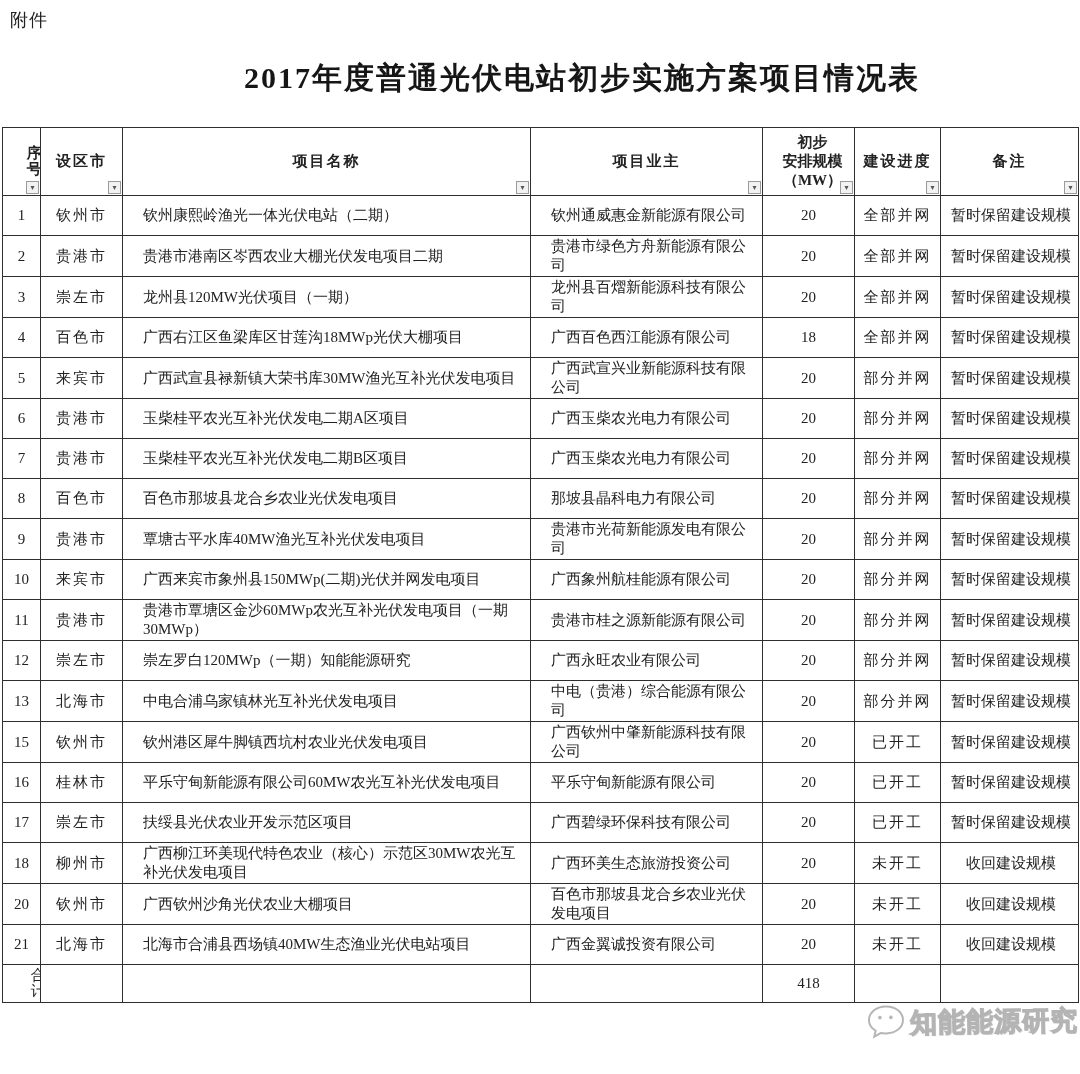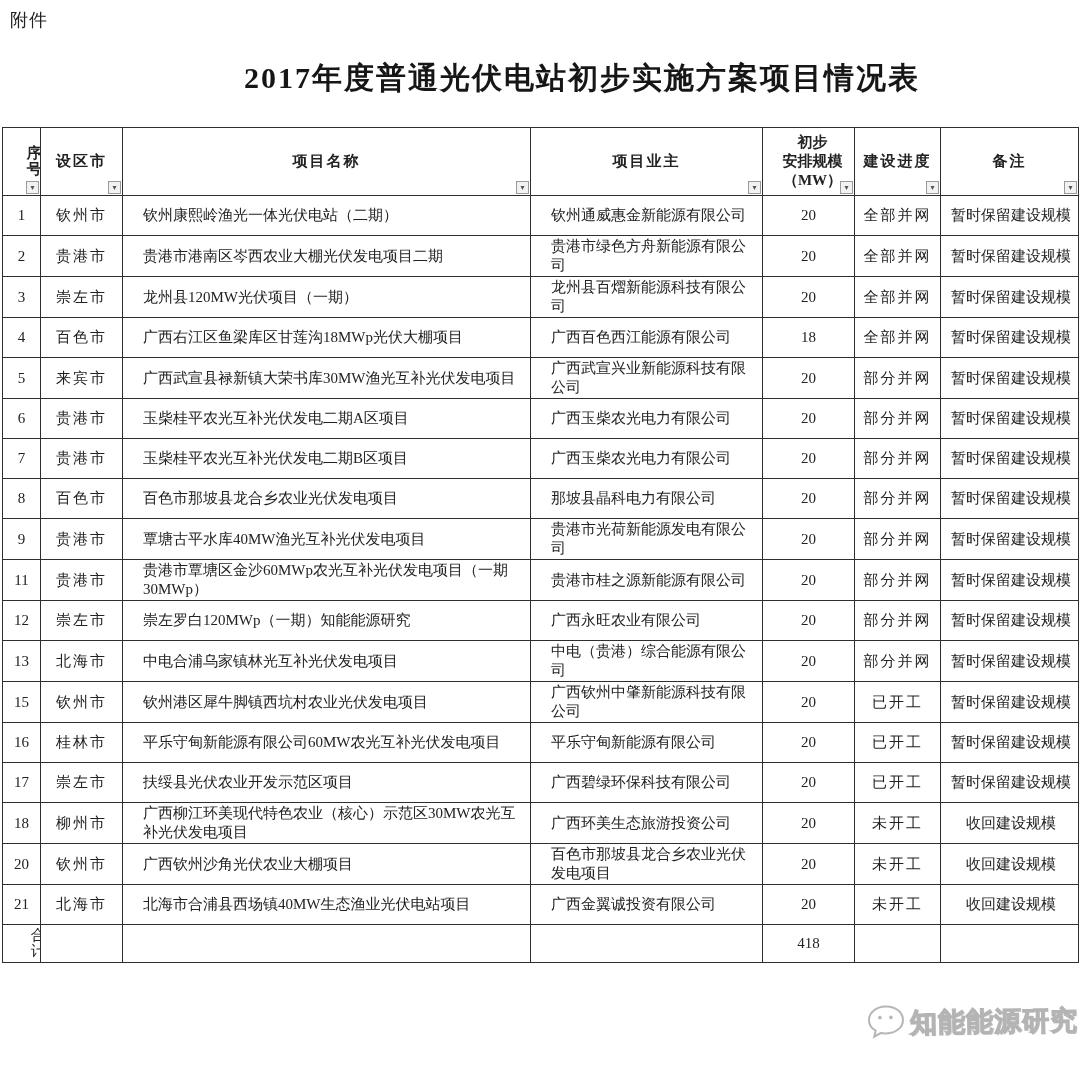--- a/index.html
+++ b/index.html
@@ -214,20 +214,29 @@
   <tr>
     <td class="c-no">9</td>
     <td class="c-city">贵港市</td>
     <td class="c-project">覃塘古平水库40MW渔光互补光伏发电项目</td>
     <td class="c-owner">贵港市光荷新能源发电有限公司</td>
     <td class="c-mw">20</td>
     <td class="c-progress">部分并网</td>
     <td class="c-note">暂时保留建设规模</td>
   </tr>
 
+  <tr>
+    <td class="c-no">10</td>
+    <td class="c-city">来宾市</td>
+    <td class="c-project">广西来宾市象州县150MWp(二期)光伏并网发电项目</td>
+    <td class="c-owner">广西象州航桂能源有限公司</td>
+    <td class="c-mw">20</td>
+    <td class="c-progress">部分并网</td>
+    <td class="c-note">暂时保留建设规模</td>
+  </tr>
 
   <tr>
     <td class="c-no">11</td>
     <td class="c-city">贵港市</td>
     <td class="c-project">贵港市覃塘区金沙60MWp农光互补光伏发电项目（一期30MWp）</td>
     <td class="c-owner">贵港市桂之源新能源有限公司</td>
     <td class="c-mw">20</td>
     <td class="c-progress">部分并网</td>
     <td class="c-note">暂时保留建设规模</td>
   </tr>

